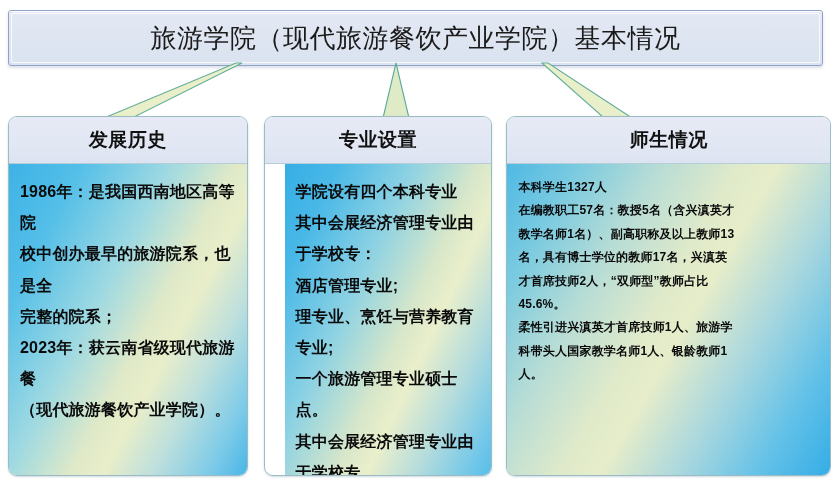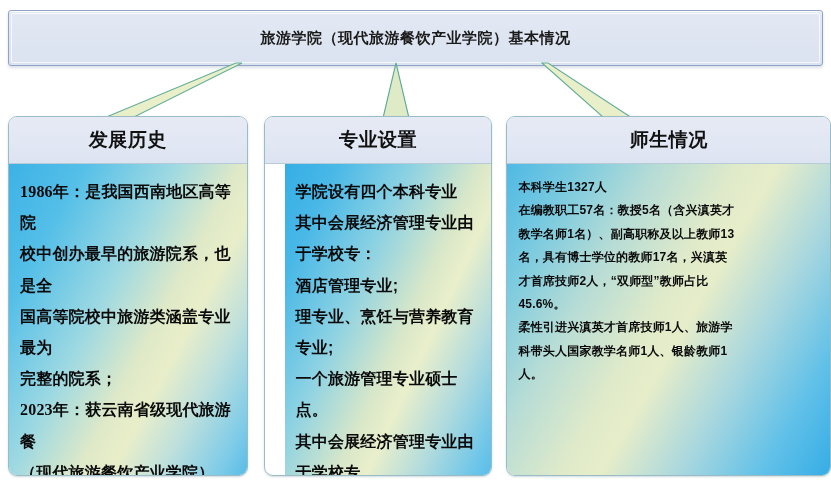--- a/index.html
+++ b/index.html
@@ -22,21 +22,21 @@
     border-radius:3px;
     box-shadow:0 1px 0 #ffffff inset, 0 2px 3px rgba(80,100,140,.20);
     display:flex;align-items:center;justify-content:center;
   }
   #title-banner .inner-line{
     position:absolute;left:2px;right:2px;top:2px;bottom:2px;
     border:1px solid rgba(255,255,255,.75);
     border-radius:2px;pointer-events:none;
   }
   #title-text{
-    font-size:15px;font-weight:bold;color:#1b1b1b;
+    font-size:26px;font-weight:normal;color:#1b1b1b;
     letter-spacing:.5px;
     position:relative;z-index:2;
     white-space:nowrap;
   }
 
   
   #connectors{
     position:absolute;left:0;top:60px;width:831px;height:62px;
     pointer-events:none;
   }
@@ -51,21 +51,21 @@
   }
   .card{
     position:relative;
     border-radius:9px;
     overflow:hidden;
     box-sizing:border-box;
     border:1px solid #9bbcc4;
     box-shadow:0 1px 2px rgba(60,110,130,.25);
     display:flex;flex-direction:column;
   }
-  .card.c1{ margin-left:8px;  width:248px;font-family:Liberation Serif, serif; }
+  .card.c1{ margin-left:8px;  width:248px; }
   .card.c2{ margin-left:16px; width:237px; }
   .card.c3{ margin-left:14px; width:336px; }
 
   .card-header{
     height:46px;
     flex:0 0 46px;
     background:linear-gradient(180deg,#e6eaf5 0%,#e1e7f3 60%,#dde4f1 100%);
     border-bottom:1px solid #b9cbd8;
     display:flex;align-items:center;justify-content:center;
   }
@@ -150,21 +150,20 @@
 <div id="cards">
 
   <div class="card c1">
     <div class="card-header">
       <span class="card-header-text">发展历史</span>
     </div>
     <div class="card-body g1">
       <div class="body-text">
         <p>1986年：是我国西南地区高等院</p>
         <p>校中创办最早的旅游院系，也是全</p>
-        <p>国高等院校中旅游类涵盖专业最为</p>
         <p>完整的院系；</p>
         <p>2023年：获云南省级现代旅游餐</p>
         <p>（现代旅游餐饮产业学院）。</p>
       </div>
     </div>
   </div>
 
   <div class="card c2">
     <div class="card-header">
       <span class="card-header-text">专业设置</span>

